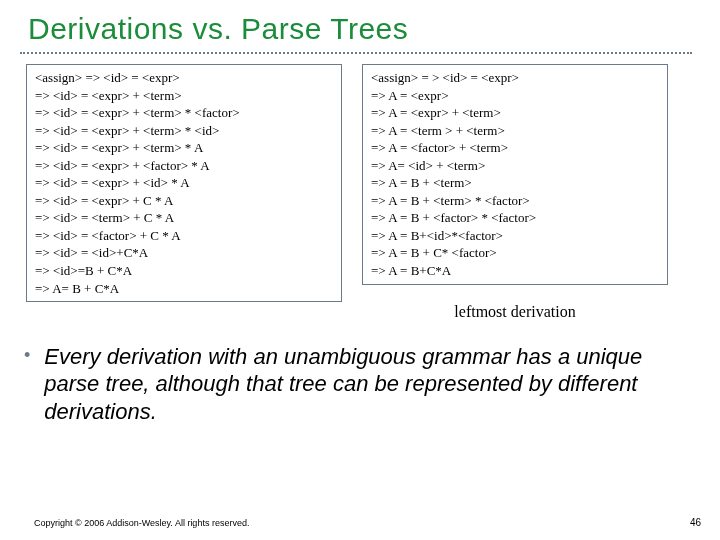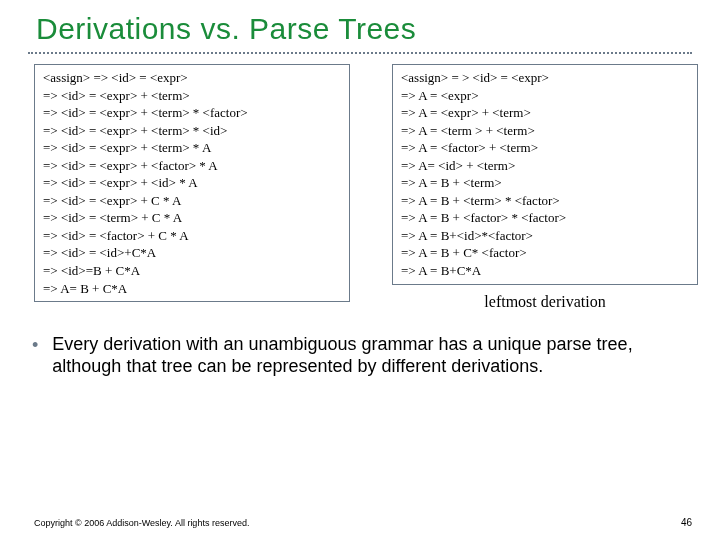--- a/index.html
+++ b/index.html
@@ -10,90 +10,91 @@
     background: #fff;
     font-family: Verdana, Geneva, sans-serif;
     color: #000;
     overflow: hidden;
   }
   .slide {
     position: relative;
     width: 720px;
     height: 540px;
     box-sizing: border-box;
-    padding: 8px 28px 0 28px;
+    padding: 8px 28px 0 20px;
   }
   .title {
     color: #1a8c3a;
     font-family: "Lucida Sans Unicode", "Lucida Grande", Verdana, sans-serif;
     font-size: 30px;
     font-weight: 400;
     letter-spacing: 0.5px;
     margin: 4px 0 6px 8px;
   }
   .dots {
     border: none;
     border-top: 2px dotted #6b7a8a;
     margin: 0 0 10px 0;
   }
   .cols {
     display: flex;
-    gap: 42px;
+    gap: 20px;
     padding: 0 6px;
   }
   .box {
     border: 1px solid #6b7a8a;
     padding: 4px 8px;
     font-family: "Times New Roman", Times, serif;
     font-size: 13px;
     line-height: 1.35;
     white-space: pre;
     flex: 0 0 auto;
   }
   .box.left  { width: 298px; }
   .box.right { width: 288px; font-family: Liberation Serif, serif; }
   .caption {
     font-family: "Times New Roman", Times, serif;
     font-size: 16px;
     text-align: center;
-    margin-top: 8px;
+    margin-top: 18px;
   }
   .capwrap { display: flex; flex-direction: column; }
   .bullets {
     margin: 22px 4px 0 4px;
     font-family: Verdana, Geneva, sans-serif;
   }
   .bullet-row {
     display: flex;
     align-items: flex-start;
     gap: 14px;
   }
   .bullet-dot {
     color: #6b7a8a;
     font-size: 18px;
     line-height: 1.2;
     padding-top: 2px;
   }
   .bullet-text {
-    font-size: 18px;
+    font-size: 22px;
     line-height: 1.25;
+    font-style: italic;
   }
   .footer {
     position: absolute;
     bottom: 12px;
     left: 34px;
     font-family: Arial, Helvetica, sans-serif;
     font-size: 9px;
     color: #000;
     margin-top: 32px;
   }
   .pagenum {
     position: absolute;
     bottom: 12px;
-    right: 28px;
+    right: 19px;
     font-family: Arial, Helvetica, sans-serif;
     font-size: 10px;
     color: #000;
   }
 </style>
 </head>
 <body>
 
 <div class="slide">
   <div class="title">Derivations vs. Parse Trees</div>

